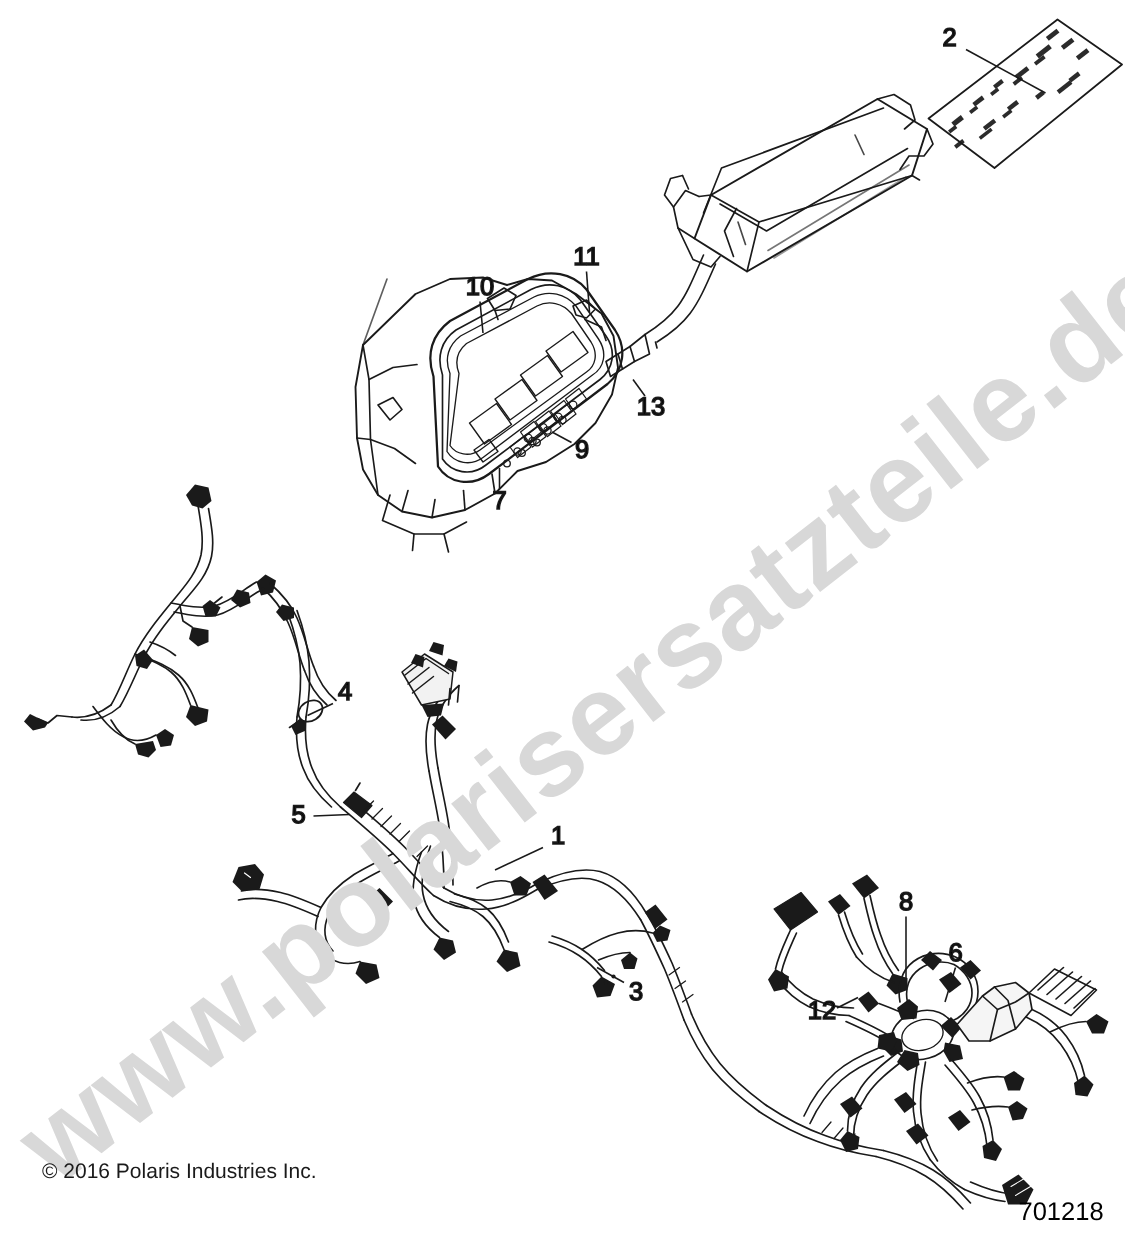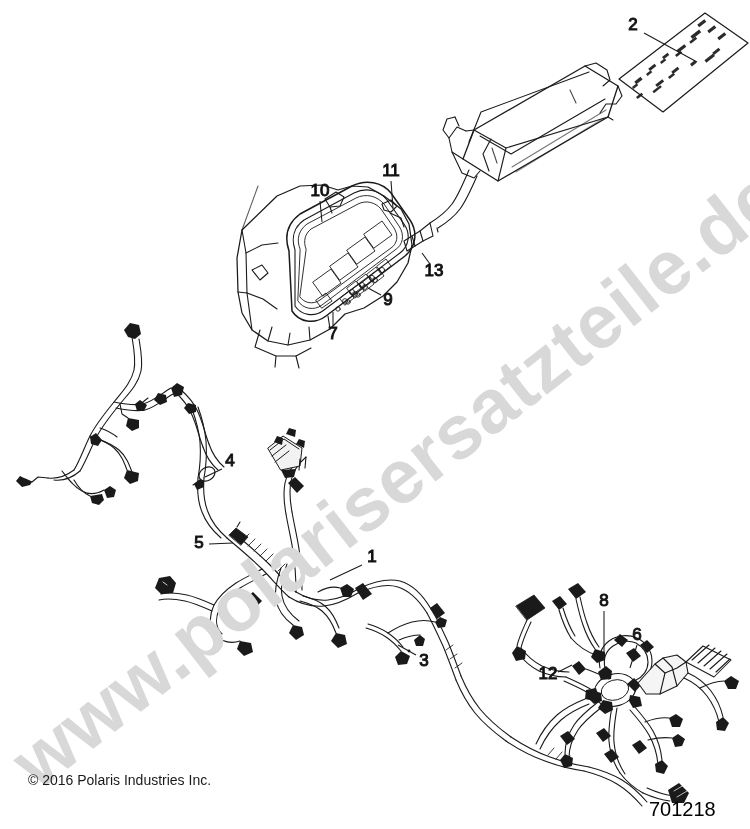--- a/index.html
+++ b/index.html
@@ -36,24 +36,24 @@
     position: absolute;
     left: 28px;
     top: 772px;
     font-family: "Liberation Sans", sans-serif;
     font-size: 14px;
     color: #1a1a1a;
     white-space: nowrap;
   }
   .partnumber-text {
     position: absolute;
-    left: 649px;
+    left: 679px;
     top: 798px;
     font-family: "Liberation Sans", sans-serif;
-    font-size: 20px;
+    font-size: 17px;
     color: #000000;
     white-space: nowrap;
   }
   .watermark {
     position: absolute;
     left: 0;
     top: 0;
     width: 750px;
     height: 829px;
     pointer-events: none;

